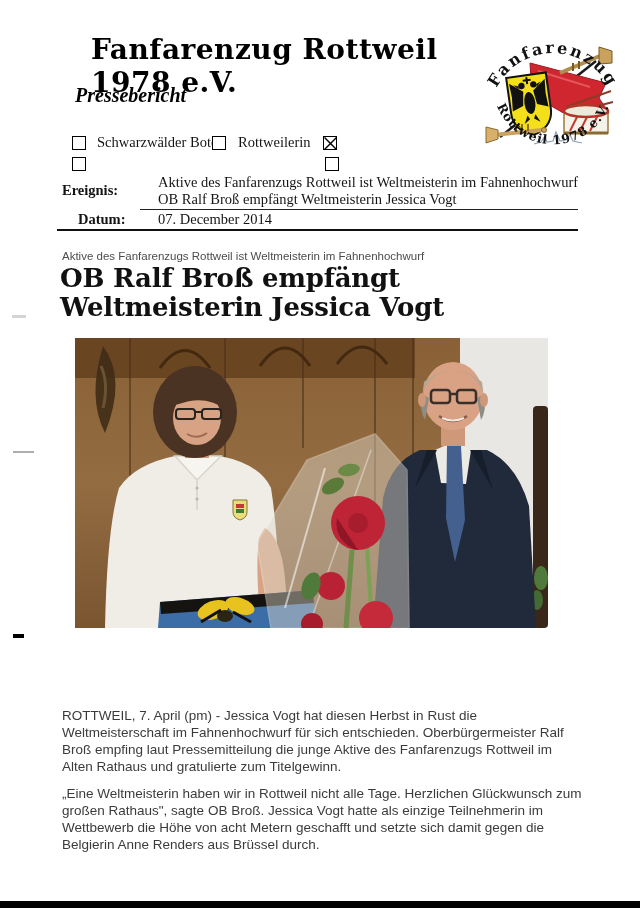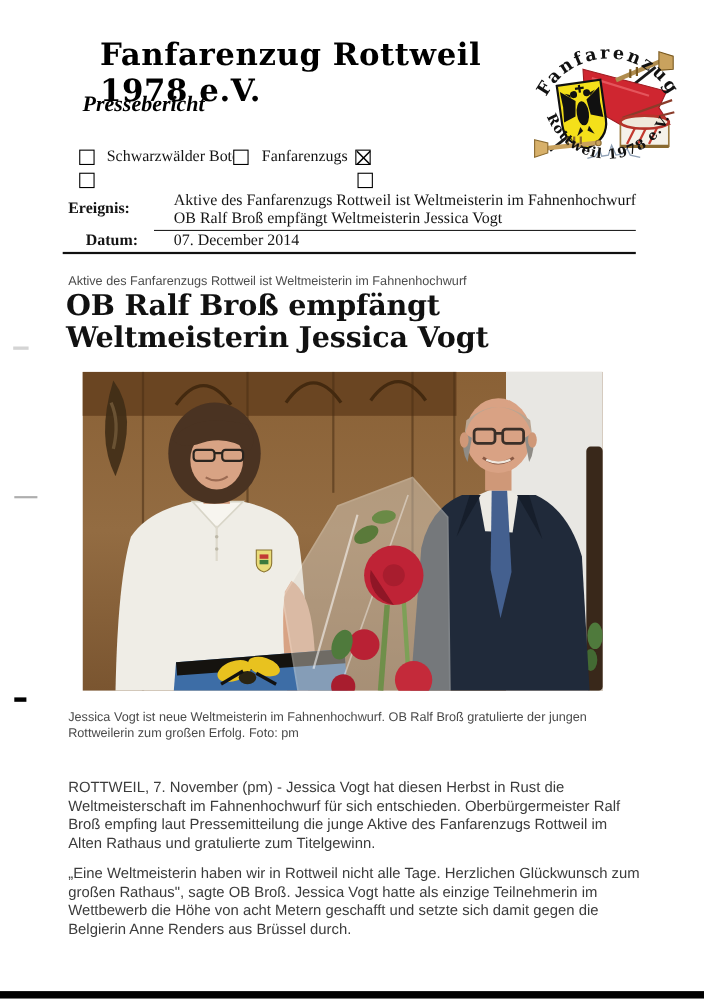--- a/index.html
+++ b/index.html
@@ -128,21 +128,21 @@
     </text>
     <text font-family="DejaVu Serif, serif" font-weight="bold" font-size="12.5" letter-spacing="1" fill="#111">
       <textPath href="#arcBottom" startOffset="50%" text-anchor="middle">Rottweil 1978 e.V.</textPath>
     </text>
   </svg>
 
   <div class="cb" style="left:72px; top:136px;"></div>
   <div class="cb-label" style="left:97px; top:134px;">Schwarzwälder Bote</div>
 
   <div class="cb" style="left:212px; top:136px;"></div>
-  <div class="cb-label" style="left:238px; top:134px;">Fanfarenzugs</div>
+  <div class="cb-label" style="left:238px; top:134px;">Rottweilerin</div>
 
   <div class="cb" style="left:323px; top:136px;">
     <svg width="15" height="15" viewBox="0 0 15 15">
       <line x1="1.5" y1="1.5" x2="13.5" y2="13.5" stroke="#000" stroke-width="1.4"></line>
       <line x1="13.5" y1="1.5" x2="1.5" y2="13.5" stroke="#000" stroke-width="1.4"></line>
     </svg>
   </div>
 
   <div class="cb" style="left:72px; top:157px;"></div>
   <div class="cb" style="left:325px; top:157px;"></div>
@@ -257,22 +257,21 @@
       <circle cx="283" cy="185" r="27" fill="#bf2336"></circle>
       <path d="M 262 180 A 27 27 0 0 0 283 212 Z" fill="#8f1626"></path>
       <circle cx="283" cy="185" r="10" fill="#a81d2e"></circle>
       <circle cx="256" cy="248" r="14" fill="#b92134"></circle>
       <circle cx="301" cy="280" r="17" fill="#c42a3a"></circle>
       <circle cx="237" cy="286" r="11" fill="#a81d2e"></circle>
       <ellipse cx="236" cy="248" rx="9" ry="14" fill="#4f7a3c" transform="rotate(20 236 248)"></ellipse>
     </g>
   </svg>
 
-  <div class="caption">Jessica Vogt ist neue Weltmeisterin im Fahnenhochwurf. OB Ralf Broß gratulierte der jungen Rottweilerin zum großen Erfolg. Foto: pm</div>
-  <p class="body-par par-1">ROTTWEIL, 7. November (pm) - Jessica Vogt hat diesen Herbst in Rust die Weltmeisterschaft im Fahnenhochwurf für sich entschieden. Oberbürgermeister Ralf Broß empfing laut Pressemitteilung die junge Aktive des Fanfarenzugs Rottweil im Alten Rathaus und gratulierte zum Titelgewinn.</p>
+  <p class="body-par par-1">ROTTWEIL, 7. April (pm) - Jessica Vogt hat diesen Herbst in Rust die Weltmeisterschaft im Fahnenhochwurf für sich entschieden. Oberbürgermeister Ralf Broß empfing laut Pressemitteilung die junge Aktive des Fanfarenzugs Rottweil im Alten Rathaus und gratulierte zum Titelgewinn.</p>
   <p class="body-par par-2">„Eine Weltmeisterin haben wir in Rottweil nicht alle Tage. Herzlichen Glückwunsch zum großen Rathaus", sagte OB Broß. Jessica Vogt hatte als einzige Teilnehmerin im Wettbewerb die Höhe von acht Metern geschafft und setzte sich damit gegen die Belgierin Anne Renders aus Brüssel durch.</p>
 
   <div class="mark mark-1"></div>
   <div class="mark mark-2"></div>
   <div class="mark mark-3"></div>
 
   <div class="bottom-bar"></div>
 </div>
 
 </body></html>

